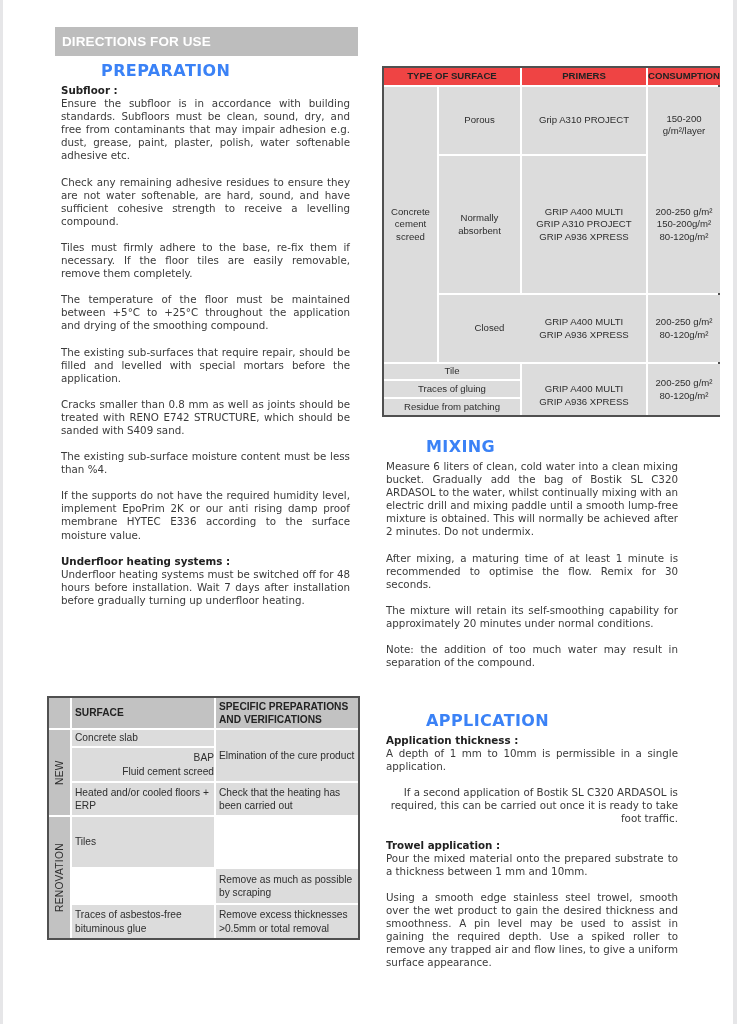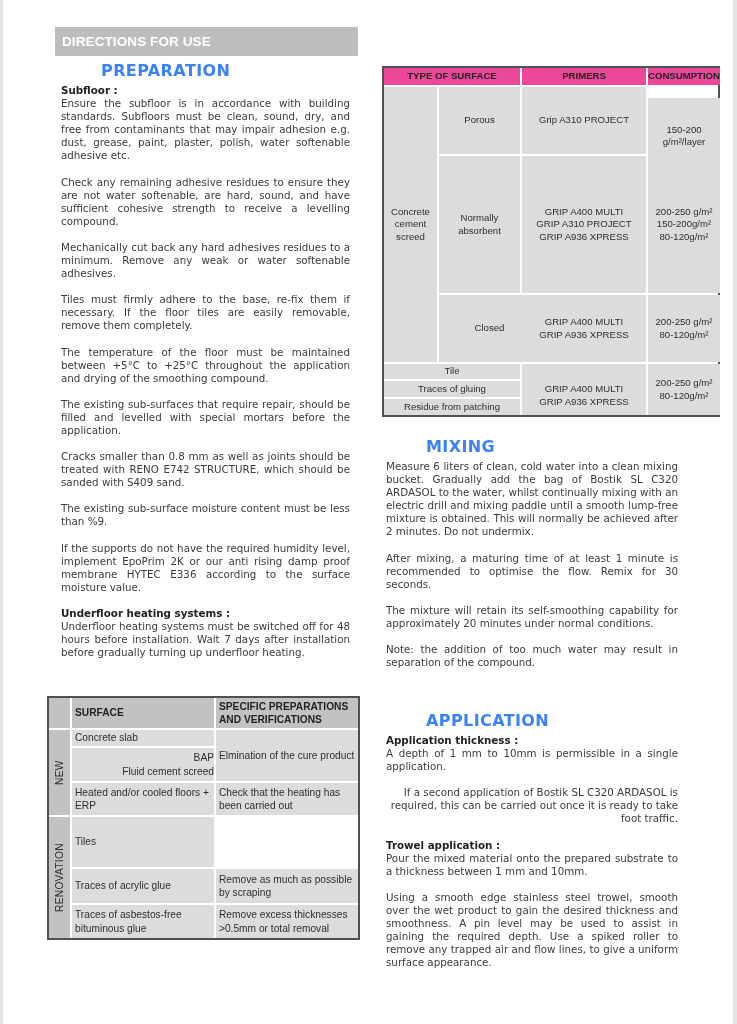--- a/index.html
+++ b/index.html
@@ -10,21 +10,21 @@
   .banner { position: absolute; left: 52px; top: 27px; width: 303px; height: 29px; background: #bdbdbd; color: #ffffff; font-family: "Liberation Sans", sans-serif; font-weight: bold; font-size: 13.5px; padding: 7px 0 0 7px; letter-spacing: 0.1px; }
   .sec-title { position: absolute; color: #3b82f6; font-family: "DejaVu Sans", sans-serif; font-weight: bold; font-size: 16px; letter-spacing: 0.4px; margin-left: 40px; }
 
   .col { position: absolute; font-size: 10.3px; line-height: 13.1px; text-align: justify; color: #3a3a3a; }
   .col p { margin-bottom: 13px; }
   .col .lead { font-weight: bold; color: #222; display: block; text-align: left; }
 
   
   .t1 { position: absolute; left: 379px; top: 66px; width: 338px; height: 351px; border: 2px solid #505050; background: #ffffff; font-family: "Liberation Sans", sans-serif; font-size: 9.6px; color: #2e2e2e; }
   .t1 .c { position: absolute; background: #dcdcdc; display: flex; align-items: center; justify-content: center; text-align: center; line-height: 12.5px; }
-  .t1 .h { background: #ec4899; font-weight: bold; font-size: 9.6px; color: #222; }
+  .t1 .h { background: #ef4444; font-weight: bold; font-size: 9.6px; color: #222; }
 
   
   .t2 { position: absolute; left: 44px; top: 696px; width: 313px; height: 244px; border: 2px solid #505050; background: #ffffff; font-family: "Liberation Sans", sans-serif; font-size: 10.2px; color: #2e2e2e; }
   .t2 .c { position: absolute; background: #dcdcdc; display: flex; align-items: center; line-height: 13.2px; padding-left: 3px; }
   .t2 .h { background: #c2c2c2; font-weight: bold; color: #222; }
   .t2 .side { background: #c2c2c2; justify-content: center; padding: 0; }
   .t2 .side span { transform: rotate(-90deg); white-space: nowrap; display: inline-block; font-size: 10.2px; letter-spacing: 0.3px; }
 </style>
 </head>
 <body>
@@ -34,43 +34,42 @@
   <div class="banner">DIRECTIONS FOR USE</div>
 
   <div class="sec-title" style="left:58px; top:61px;">PREPARATION</div>
 
   <div class="col" style="left:58px; top:84px; width:289px;">
     <p>
       <span class="lead">Subfloor :</span>
       <span>Ensure the subfloor is in accordance with building standards. Subfloors must be clean, sound, dry, and free from contaminants that may impair adhesion e.g. dust, grease, paint, plaster, polish, water softenable adhesive etc.</span>
     </p>
     <p>Check any remaining adhesive residues to ensure they are not water softenable, are hard, sound, and have sufficient cohesive strength to receive a levelling compound.</p>
-    <p>Mechanically cut back any hard adhesives residues to a minimum. Remove any weak or water softenable adhesives.</p>
     <p>Tiles must firmly adhere to the base, re-fix them if necessary. If the floor tiles are easily removable, remove them completely.</p>
     <p>The temperature of the floor must be maintained between +5°C to +25°C throughout the application and drying of the smoothing compound.</p>
     <p>The existing sub-surfaces that require repair, should be filled and levelled with special mortars before the application.</p>
     <p>Cracks smaller than 0.8 mm as well as joints should be treated with RENO E742 STRUCTURE, which should be sanded with S409 sand.</p>
-    <p>The existing sub-surface moisture content must be less than %9.</p>
+    <p>The existing sub-surface moisture content must be less than %4.</p>
     <p>If the supports do not have the required humidity level, implement EpoPrim 2K or our anti rising damp proof membrane HYTEC E336 according to the surface moisture value.</p>
     <p>
       <span class="lead">Underfloor heating systems :</span>
       <span>Underfloor heating systems must be switched off for 48 hours before installation. Wait 7 days after installation before gradually turning up underfloor heating.</span>
     </p>
   </div>
 
   <div class="t1">
     <div class="c h" style="left:0; top:0; width:136px; height:17px;">TYPE OF SURFACE</div>
     <div class="c h" style="left:138px; top:0; width:124px; height:17px;">PRIMERS</div>
     <div class="c h" style="left:264px; top:0; width:72px; height:17px; justify-content:flex-start; padding-left:0;">CONSUMPTION</div>
 
     <div class="c" style="left:0; top:19px; width:53px; height:275px;">Concrete cement screed</div>
 
     <div class="c" style="left:55px; top:19px; width:81px; height:67px;">Porous</div>
     <div class="c" style="left:138px; top:19px; width:124px; height:67px;">Grip A310 PROJECT</div>
-    <div class="c" style="left:264px; top:19px; width:72px; height:76px; flex-direction:column;margin-top:11px;">
+    <div class="c" style="left:264px; top:19px; width:72px; height:76px; flex-direction:column;">
       <span>150-200</span>
       <span>g/m²/layer</span>
     </div>
 
     <div class="c" style="left:55px; top:88px; width:81px; height:137px;">Normally absorbent</div>
     <div class="c" style="left:138px; top:88px; width:124px; height:137px; flex-direction:column;">
       <span>GRIP A400 MULTI</span>
       <span>GRIP A310 PROJECT</span>
       <span>GRIP A936 XPRESS</span>
     </div>
@@ -117,21 +116,20 @@
       <span>Fluid cement screed</span>
     </div>
     <div class="c" style="left:167px; top:32px; width:142px; height:51px;">Elmination of the cure product</div>
     <div class="c" style="left:23px; top:85px; width:142px; height:32px;">Heated and/or cooled floors + ERP</div>
     <div class="c" style="left:167px; top:85px; width:142px; height:32px;">Check that the heating has been carried out</div>
 
     <div class="c side" style="left:0; top:119px; width:21px; height:121px;">
       <span>RENOVATION</span>
     </div>
     <div class="c" style="left:23px; top:119px; width:142px; height:50px;">Tiles</div>
-    <div class="c" style="left:23px; top:171px; width:142px; height:34px;">Traces of acrylic glue</div>
     <div class="c" style="left:167px; top:171px; width:142px; height:34px;">Remove as much as possible by scraping</div>
     <div class="c" style="left:23px; top:207px; width:142px; height:33px;">Traces of asbestos-free bituminous glue</div>
     <div class="c" style="left:167px; top:207px; width:142px; height:33px;">Remove excess thicknesses &gt;0.5mm or total removal</div>
   </div>
 
   <div class="sec-title" style="left:383px; top:437px;">MIXING</div>
   <div class="col" style="left:383px; top:460px; width:292px;">
     <p>Measure 6 liters of clean, cold water into a clean mixing bucket. Gradually add the bag of Bostik SL C320 ARDASOL to the water, whilst continually mixing with an electric drill and mixing paddle until a smooth lump-free mixture is obtained. This will normally be achieved after 2 minutes. Do not undermix.</p>
     <p>After mixing, a maturing time of at least 1 minute is recommended to optimise the flow. Remix for 30 seconds.</p>
     <p>The mixture will retain its self-smoothing capability for approximately 20 minutes under normal conditions.</p>

